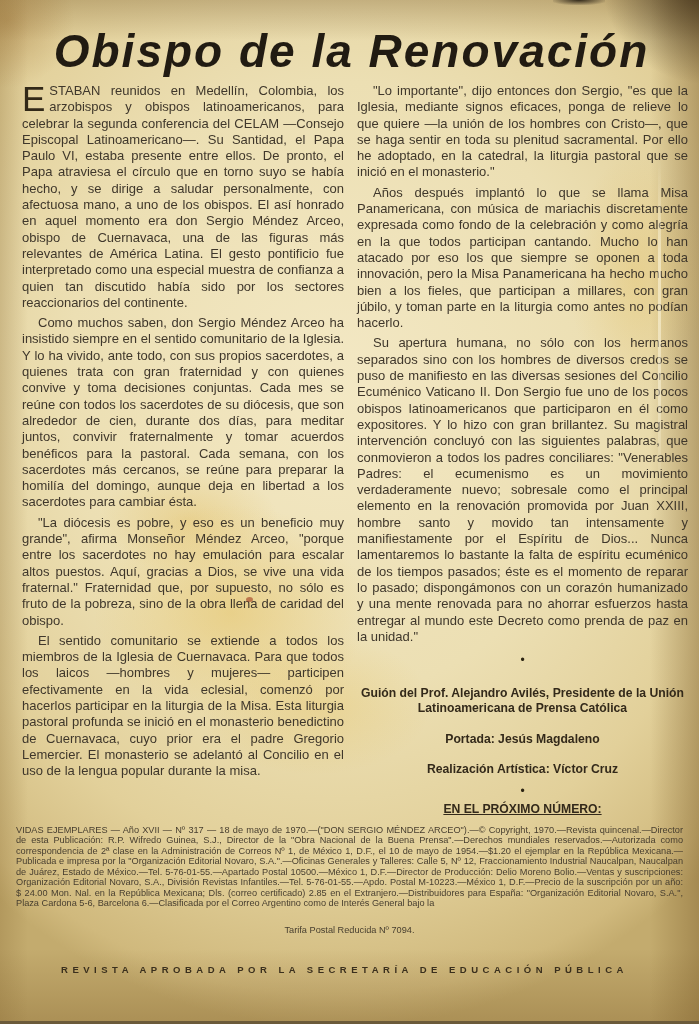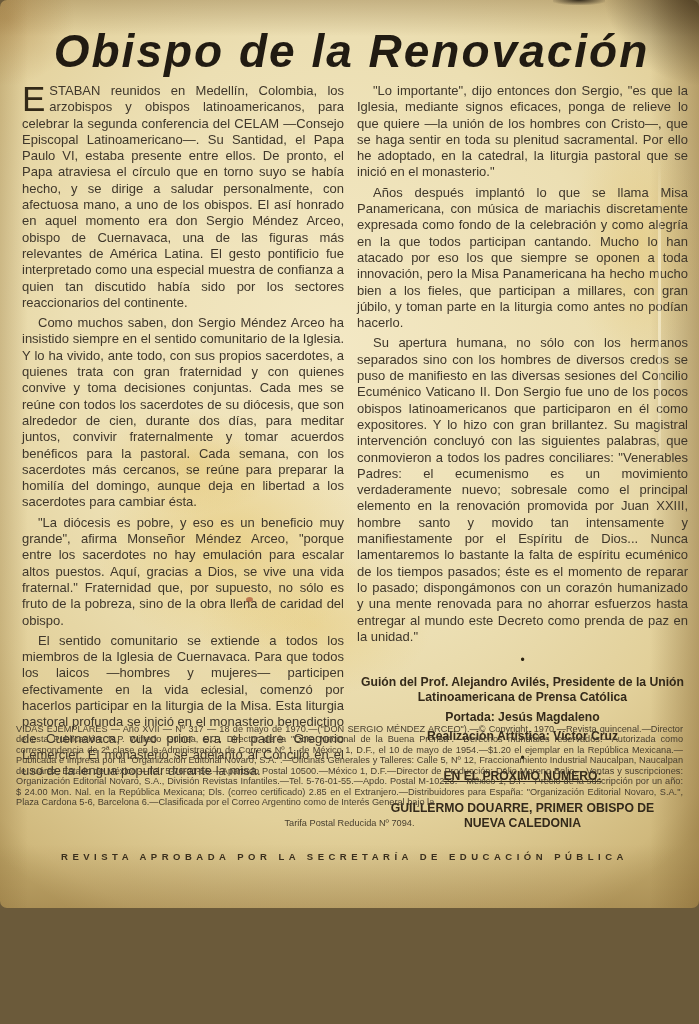--- a/index.html
+++ b/index.html
@@ -1,19 +1,19 @@
 <!DOCTYPE html>
 <html lang="es"><head>
 <meta charset="utf-8">
 <style>
   html, body { margin: 0; padding: 0; background: #6b5a3a; }
   .page {
     position: relative;
     width: 699px;
-    height: 908px;
+    height: 1021px;
     margin: 0 auto;
     overflow: hidden;
     font-family: "Liberation Sans", sans-serif;
     background:
       
       radial-gradient(ellipse 90px 160px at 91% 27%, rgba(224,184,82,0.30), rgba(224,184,82,0) 75%),
       
       radial-gradient(ellipse 190px 150px at 33% 60%, rgba(226,186,78,0.42), rgba(226,186,78,0) 72%),
       radial-gradient(ellipse 120px 70px at 27% 51%, rgba(219,173,58,0.30), rgba(219,173,58,0) 75%),
       radial-gradient(ellipse 150px 90px at 45% 69%, rgba(226,186,78,0.30), rgba(226,186,78,0) 78%),
@@ -21,21 +21,20 @@
       radial-gradient(ellipse 90px 90px at 1% 2%, rgba(150,105,45,0.38), rgba(150,105,45,0) 75%),
       
       radial-gradient(circle 110px at 101% -2%, rgba(52,38,20,0.85), rgba(52,38,20,0) 95%),
       
       linear-gradient(to left, rgba(128,98,46,0.45), rgba(128,98,46,0) 7%),
       linear-gradient(to right, rgba(140,110,55,0.30), rgba(140,110,55,0) 4%),
       linear-gradient(to top, rgba(136,104,50,0.40), rgba(136,104,50,0) 7%),
       linear-gradient(to bottom, rgba(120,90,42,0.32), rgba(120,90,42,0) 4%),
       
       radial-gradient(ellipse 560px 640px at 48% 38%, #f3e8c4 0%, #ecdfb3 48%, #e2d09a 75%, #d0b97d 95%, #c3ab6e 100%);
-    border-radius: 7px;
   }
   .ink-nick {
     position: absolute; top: 0; left: 553px; width: 52px; height: 5px;
     background: radial-gradient(ellipse at 50% 0%, rgba(25,18,10,0.85), rgba(25,18,10,0) 80%);
   }
   .crease {
     position: absolute; top: 160px; right: 38px; width: 3px; height: 330px;
     background: linear-gradient(to bottom, rgba(255,250,225,0) , rgba(255,250,228,0.55) 30%, rgba(255,250,228,0.45) 70%, rgba(255,250,225,0));
   }
   .red-spot {
@@ -86,21 +85,21 @@
     margin: 5px 0 4px 0;
     color: #2c2413;
   }
   .credits, .next-issue {
     text-align: center;
     font-weight: bold;
     font-size: 12.2px;
     line-height: 15.3px;
     color: #33291a;
   }
-  .credit { margin: 4px 0 3px 0; }
+  .credit { margin: 15px 0 3px 0; }
   .next-heading { margin: 0 0 4px 0; text-decoration: underline; }
   .next-title { margin: 16px; }
   .col-rule {
     margin-top: auto;
     width: 100%;
     border-bottom: 2px solid rgba(42,33,18,0.72);
   }
   .colophon {
     position: absolute;
     left: 16px;
@@ -108,21 +107,21 @@
     bottom: 70px;
   }
   .fine {
     margin: 0;
     font-size: 9.2px;
     line-height: 10.5px;
     text-align: justify;
     color: #473e2f;
   }
   .fine-center {
-    margin: 10px;
+    margin: 16px;
     font-size: 9.2px;
     line-height: 10.5px;
     text-align: center;
     color: #473e2f;
   }
   .approval {
     position: absolute;
     left: 0; right: 10px;
     bottom: 46px;
     margin: 0;

